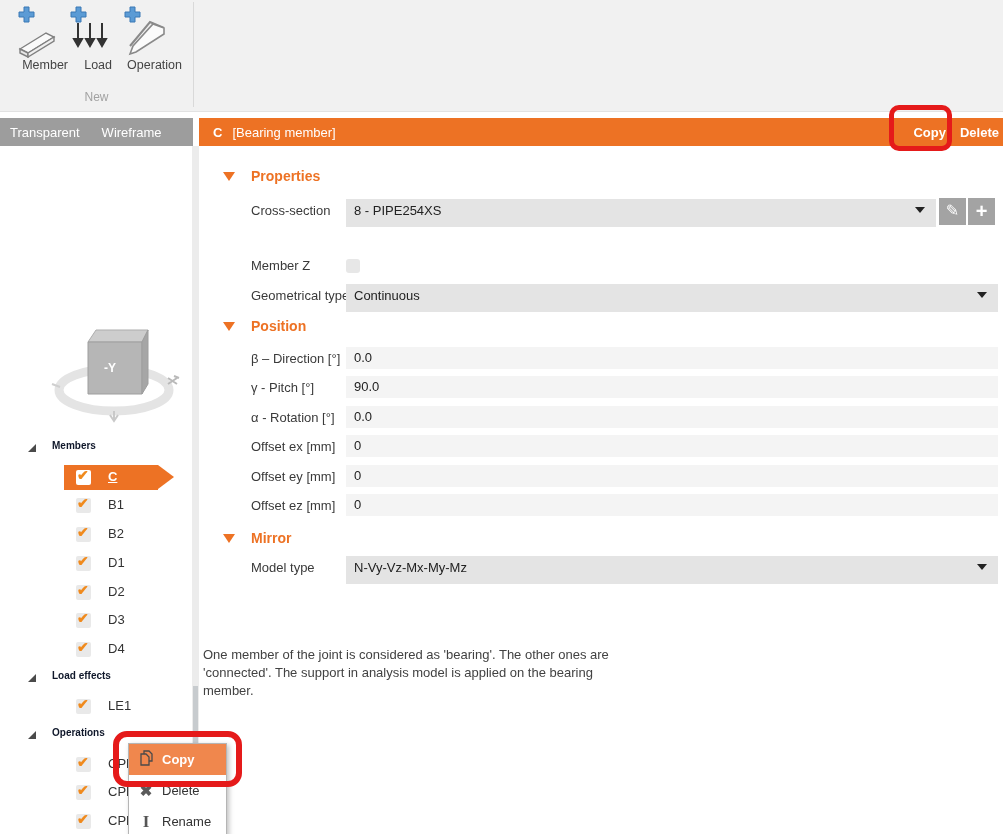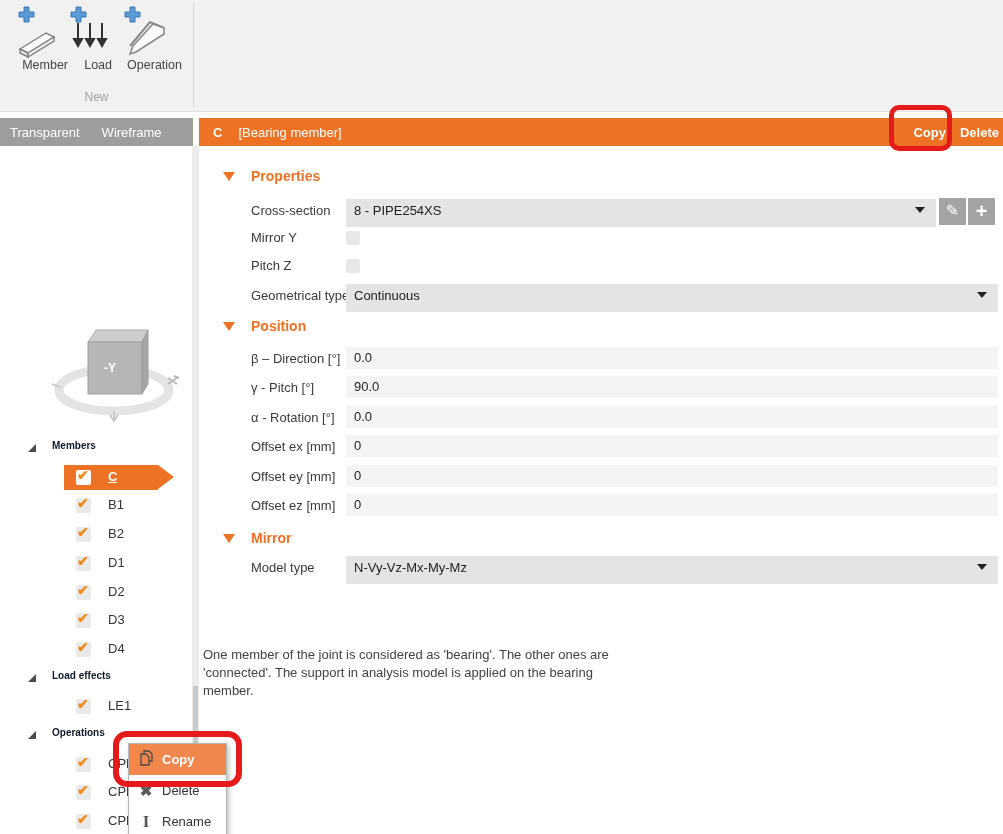--- a/index.html
+++ b/index.html
@@ -22,21 +22,21 @@
   .group-label { position:absolute; left:0; top:90px; width:193px; text-align:center;
                  font-size:12px; color:#a2a2a2; }
   
   .viewbar { position:absolute; left:0; top:118px; width:193px; height:28px;
              background:#9d9d9d; color:#fff; display:flex; align-items:center; }
   .viewbar span { margin-left:10px; }
   .viewbar .wf { margin-left:22px; }
   .detail-header { position:absolute; left:199px; top:118px; width:804px; height:28px;
                    background:#ED7224; color:#fff; display:flex; align-items:center; }
   .detail-header .hname { font-weight:bold; margin-left:14px; }
-  .detail-header .htype { margin-left:16px; }
+  .detail-header .htype { margin-left:10px; }
   .detail-header .spacer { flex:1; }
   .detail-header .hact { font-weight:bold; margin-right:14px; cursor:default; }
   .detail-header .hact:last-child { margin-right:4px; }
   
   .left-panel { position:absolute; left:0; top:146px; width:192px; height:688px; background:#fff; }
   .divider { position:absolute; left:192px; top:146px; width:7px; height:688px; background:#ececec; }
   .divider .thumb { position:absolute; left:1px; top:540px; width:5px; height:148px; background:#c7cbce; }
   .right-panel { position:absolute; left:199px; top:146px; width:804px; height:688px; background:#fff; }
   
   .viewcube { position:absolute; left:42px; top:152px; }
@@ -271,27 +271,23 @@
   <div class="prow" style="top:53px; height:24px">
     <span class="plabel">Cross-section</span>
     <div class="field dropdown" style="width:590px">
       <span>8 - PIPE254XS</span>
       <span class="caret"></span>
     </div>
     <div class="sqbtn" style="left:740px"><span>✎</span></div>
     <div class="sqbtn" style="left:769px; font-size:20px; font-weight:bold;"><span>+</span></div>
   </div>
 
-  <div class="prow" style="top:84px; height:16px">
-    <span class="plabel" style="top:0">Mirror Y</span>
-    <span class="mirror-cb"></span>
-  </div>
 
   <div class="prow" style="top:112px; height:16px">
-    <span class="plabel" style="top:0">Pitch Z</span>
+    <span class="plabel" style="top:0">Member Z</span>
     <span class="mirror-cb"></span>
   </div>
 
   <div class="prow" style="top:138px; height:24px">
     <span class="plabel">Geometrical type</span>
     <div class="field dropdown wide">
       <span>Continuous</span>
       <span class="caret"></span>
     </div>
   </div>

